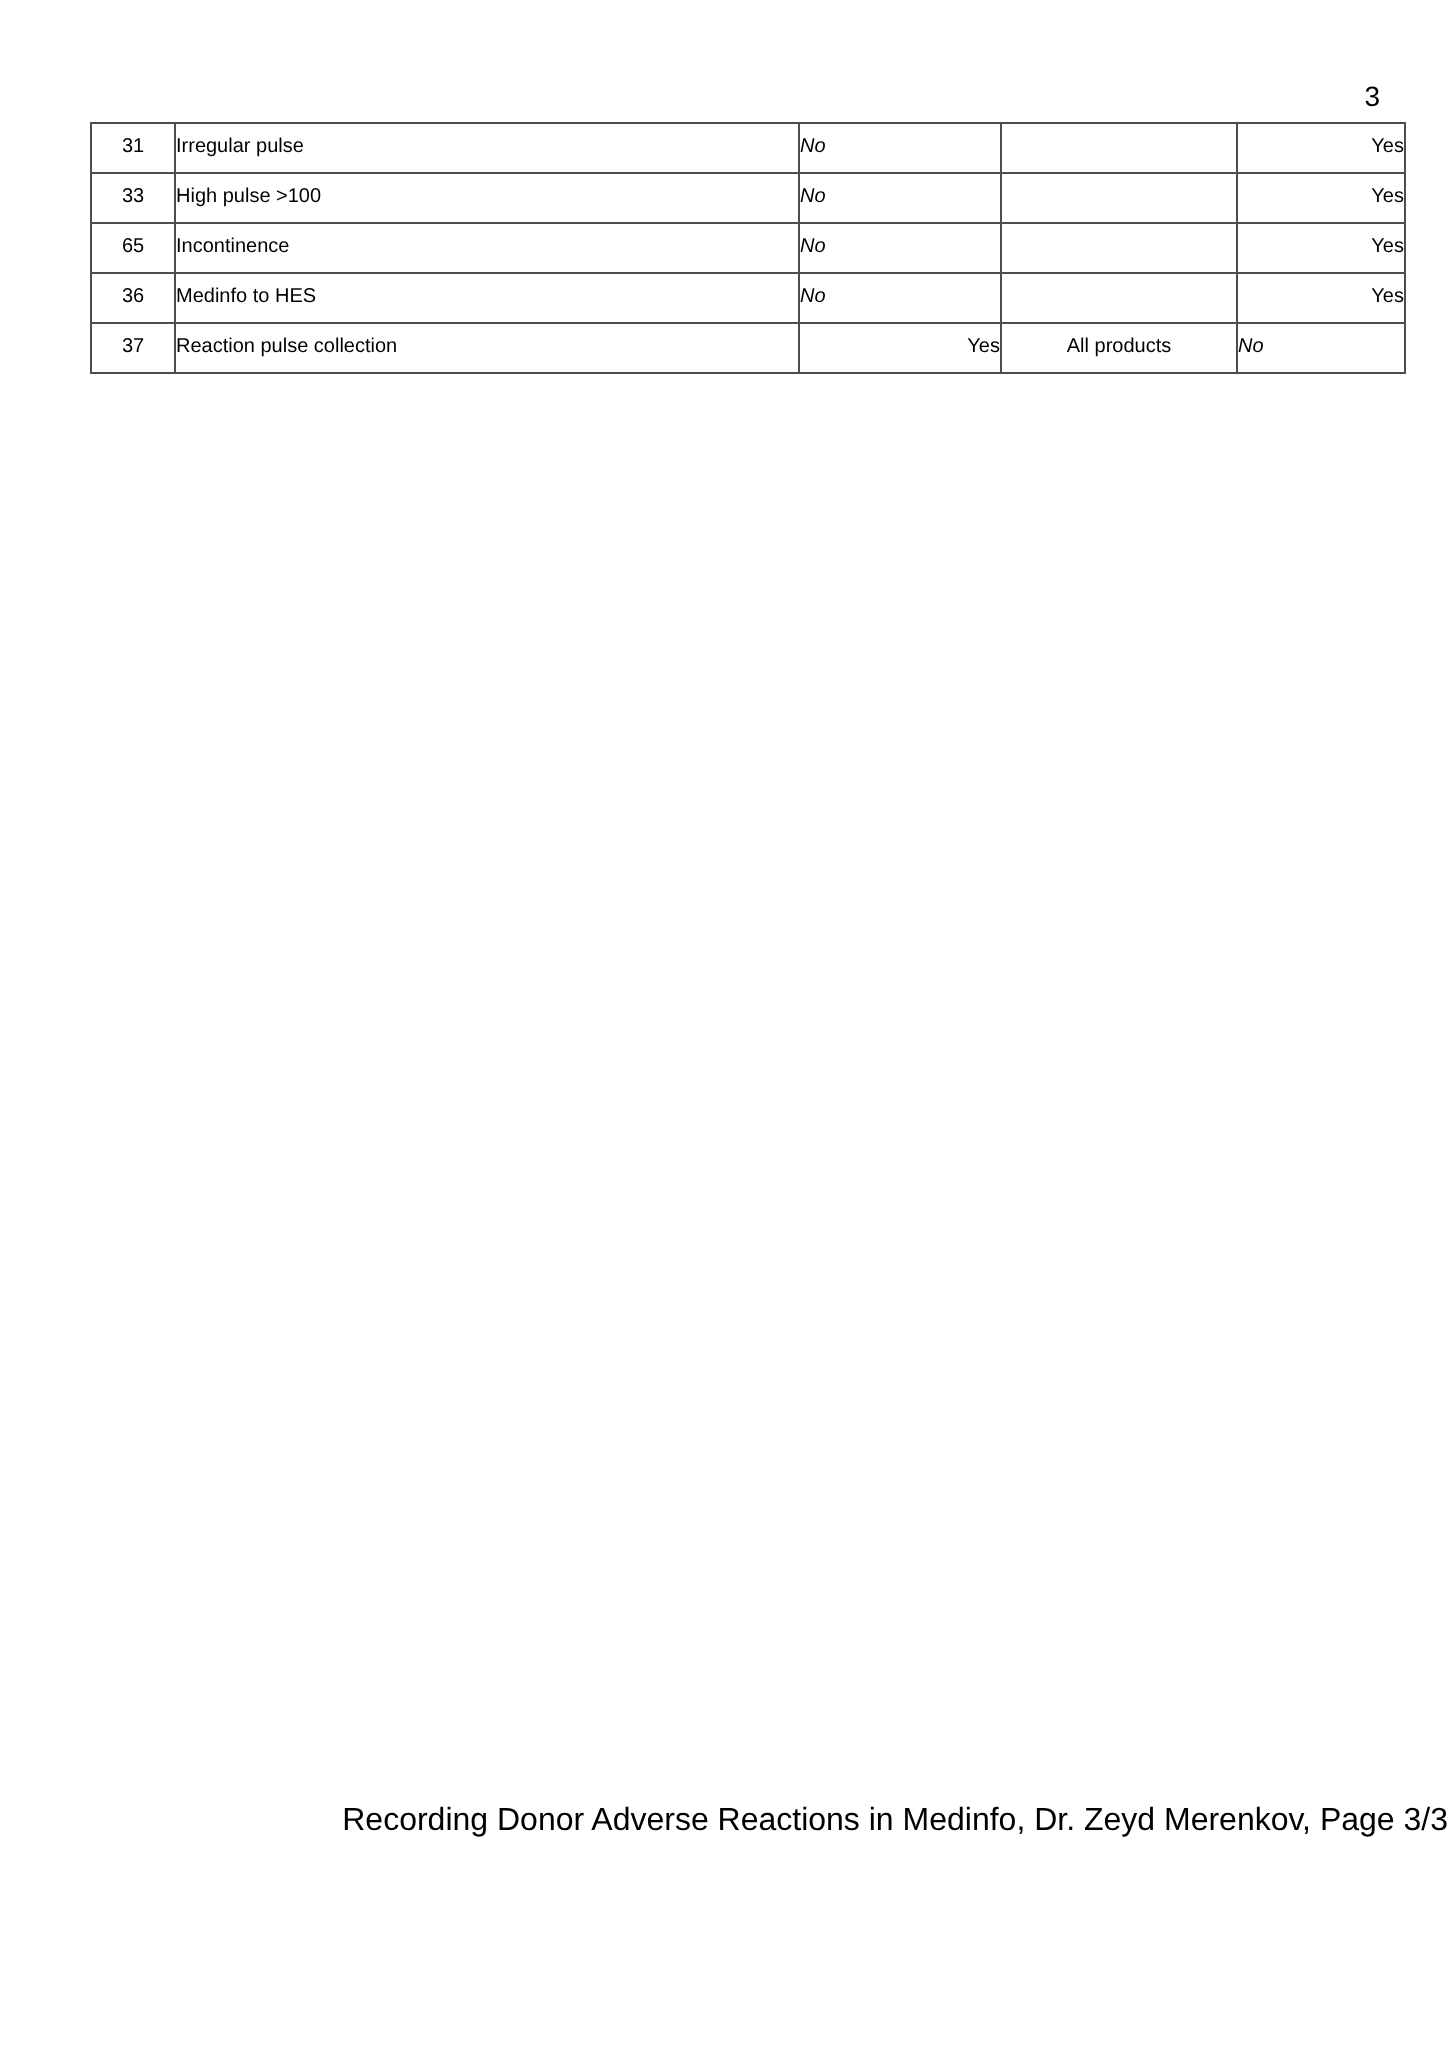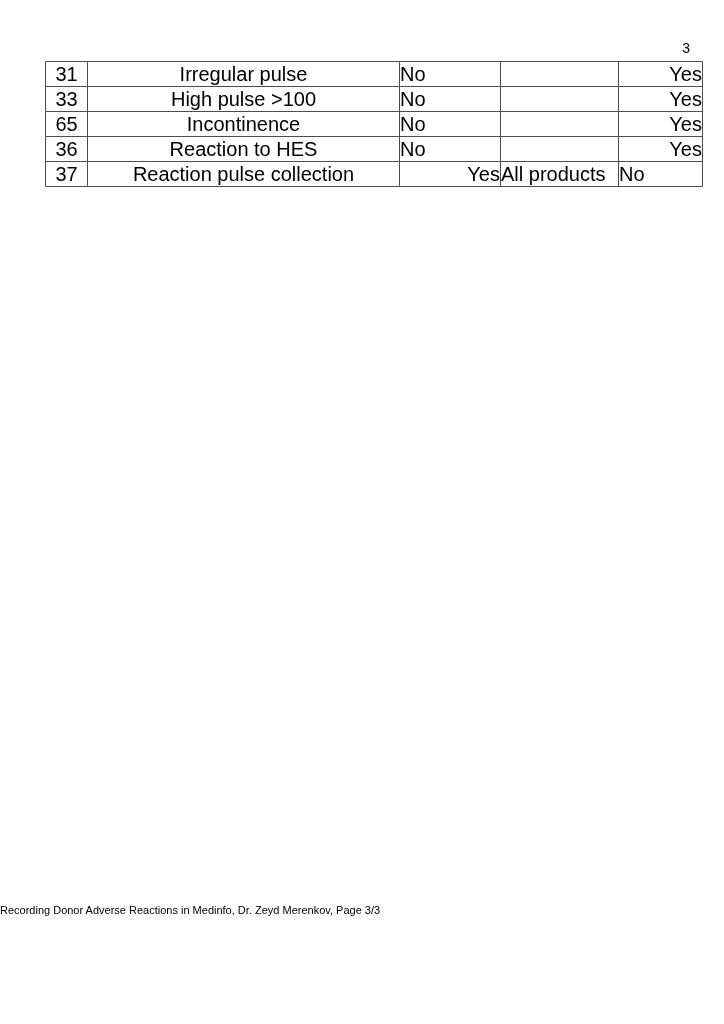--- a/index.html
+++ b/index.html
@@ -28,58 +28,59 @@
     position: absolute;
     left: 45px;
     top: 61px;
     width: 657px;
     border-collapse: collapse;
     table-layout: fixed;
   }
   table.reactions td {
     border: 1px solid #4d4d4d;
     height: 24px;
-    font-size: 20px;
+    font-size: 10px;
     line-height: 16px;
     padding: 0;
     vertical-align: middle;
     overflow: hidden;
   }
   td.num {
     text-align: center;
   }
   td.desc {
-    text-align: center;
+    text-align: left;
     padding-left: 5px;
     padding-right: 3px;
     white-space: pre;
   }
   td.al {
     text-align: left;
     padding-left: 5px;
     padding-right: 3px;
+    font-style: italic;
   }
   td.ar {
     text-align: right;
     padding-right: 4px;
     padding-left: 3px;
   }
   td.ac {
-    text-align: left;
+    text-align: center;
   }
   td.thick-left {
     border-left: 2px solid #000000;
   }
   .footer {
     position: absolute;
     top: 903px;
     left: 0;
     width: 100%;
-    text-align: left;
-    font-size: 11px;
+    text-align: right;
+    font-size: 16px;
     line-height: 15px;
   }
 </style>
 </head>
 <body>
 
 <div class="page">
 
   <div class="page-number">3</div>
 
@@ -108,21 +109,21 @@
       </tr>
       <tr>
         <td class="num">65</td>
         <td class="desc">Incontinence</td>
         <td class="al">No</td>
         <td class="ac"></td>
         <td class="ar thick-left">Yes</td>
       </tr>
       <tr>
         <td class="num">36</td>
-        <td class="desc">Reaction to HES</td>
+        <td class="desc">Medinfo to HES</td>
         <td class="al">No</td>
         <td class="ac"></td>
         <td class="ar thick-left">Yes</td>
       </tr>
       <tr>
         <td class="num">37</td>
         <td class="desc">Reaction pulse collection</td>
         <td class="ar">Yes</td>
         <td class="ac">All products</td>
         <td class="al thick-left">No</td>

